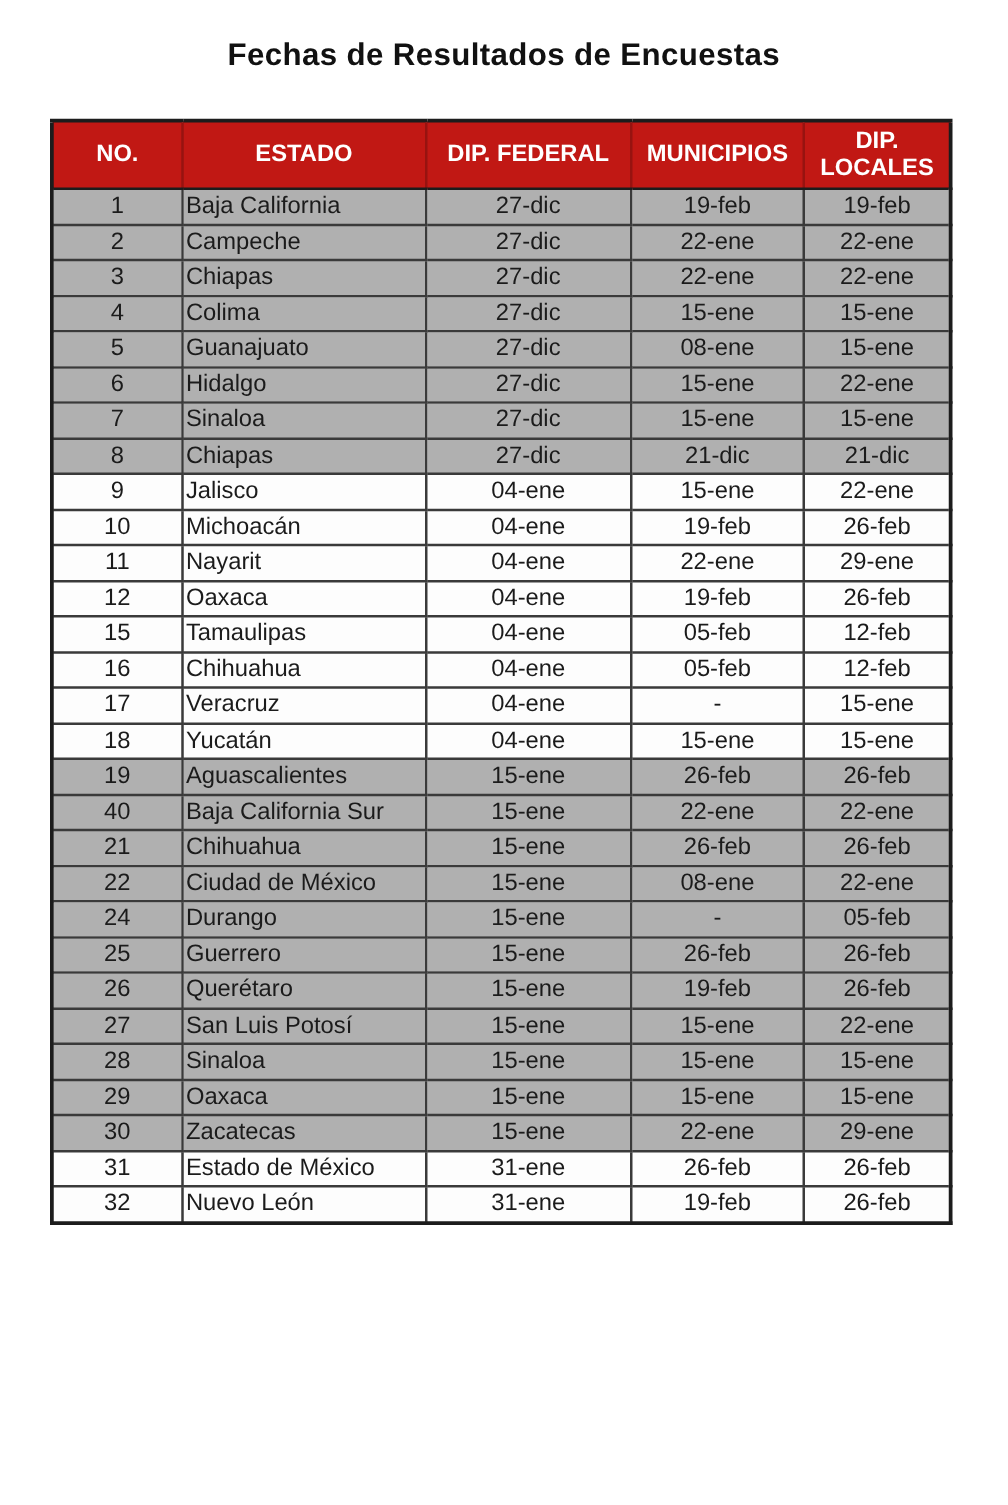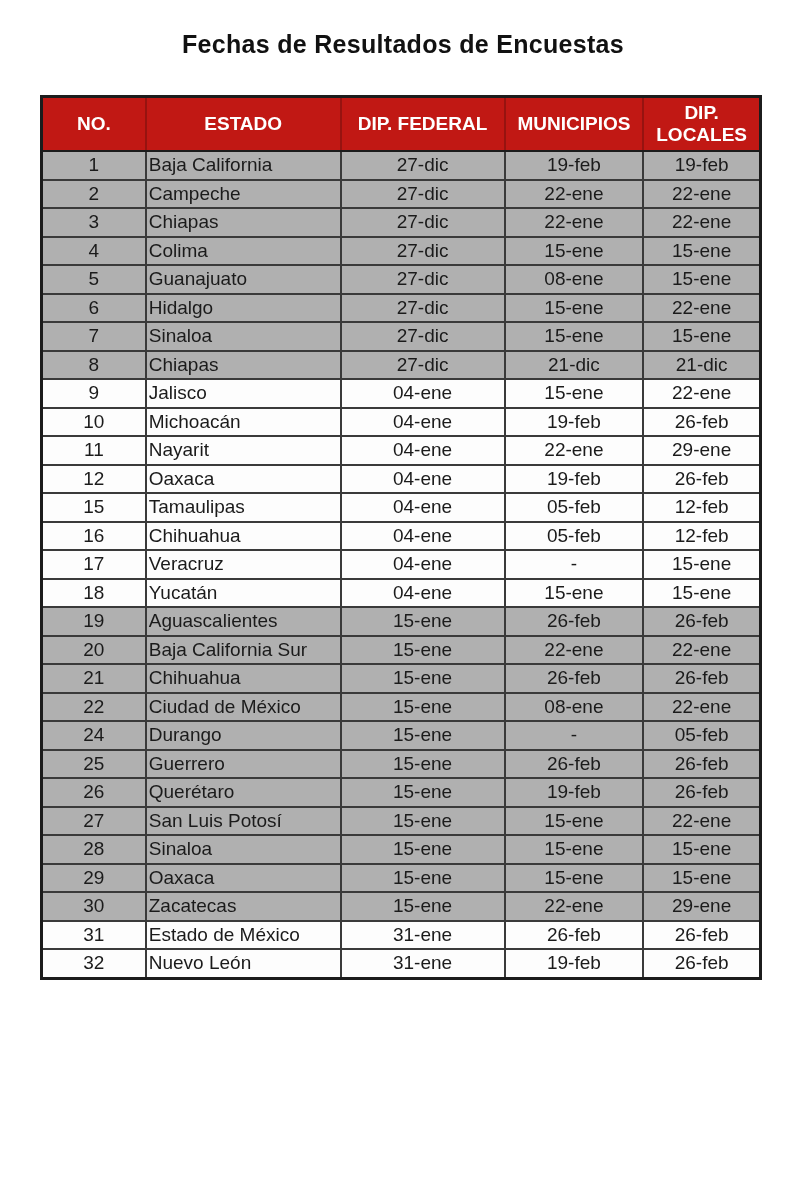--- a/index.html
+++ b/index.html
@@ -200,21 +200,21 @@
     <td class="cell-dip-locales">15-ene</td>
   </tr>
         <tr class="row-shaded">
     <td class="cell-no">19</td>
     <td class="cell-estado">Aguascalientes</td>
     <td class="cell-dip-federal">15-ene</td>
     <td class="cell-municipios">26-feb</td>
     <td class="cell-dip-locales">26-feb</td>
   </tr>
         <tr class="row-shaded">
-    <td class="cell-no">20</td>
+    <td class="cell-no">40</td>
     <td class="cell-estado">Baja California Sur</td>
     <td class="cell-dip-federal">15-ene</td>
     <td class="cell-municipios">22-ene</td>
     <td class="cell-dip-locales">22-ene</td>
   </tr>
         <tr class="row-shaded">
     <td class="cell-no">21</td>
     <td class="cell-estado">Chihuahua</td>
     <td class="cell-dip-federal">15-ene</td>
     <td class="cell-municipios">26-feb</td>

